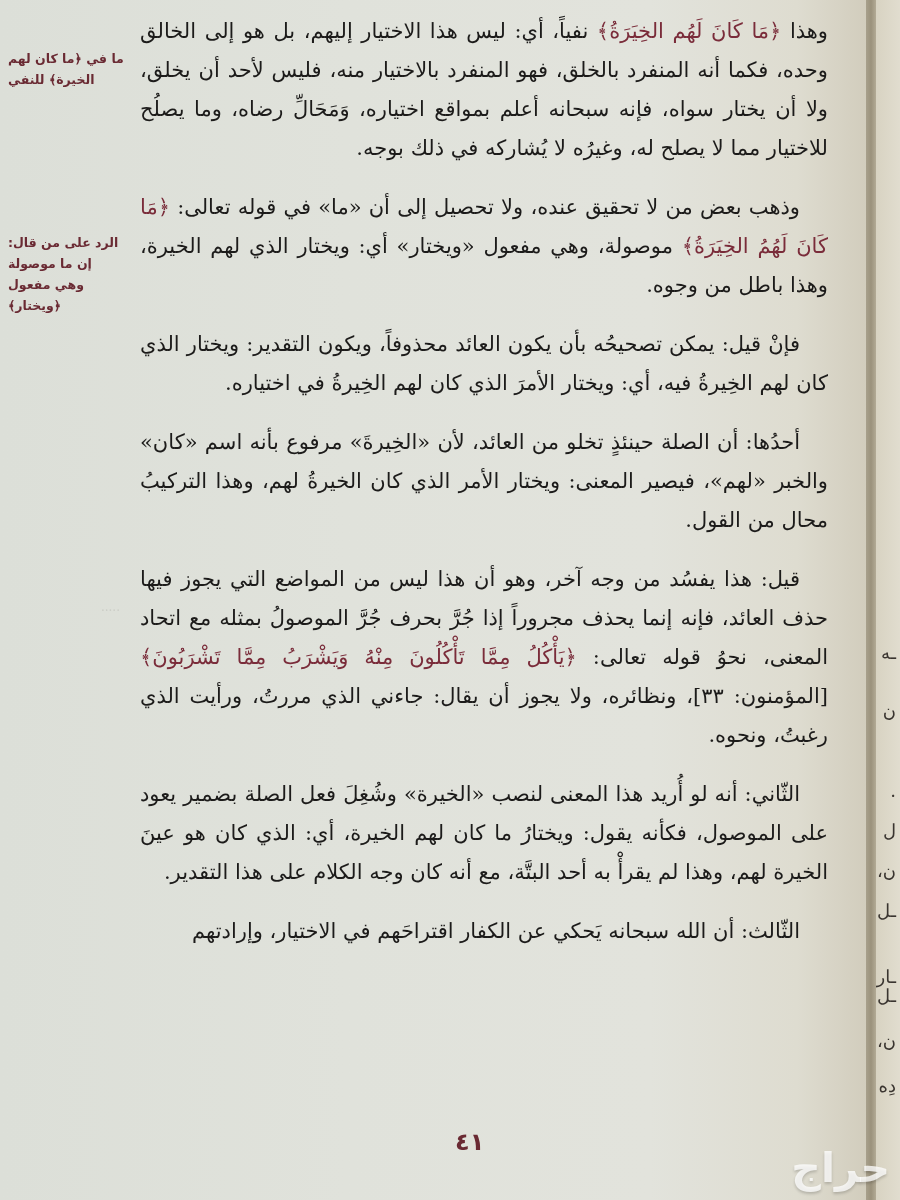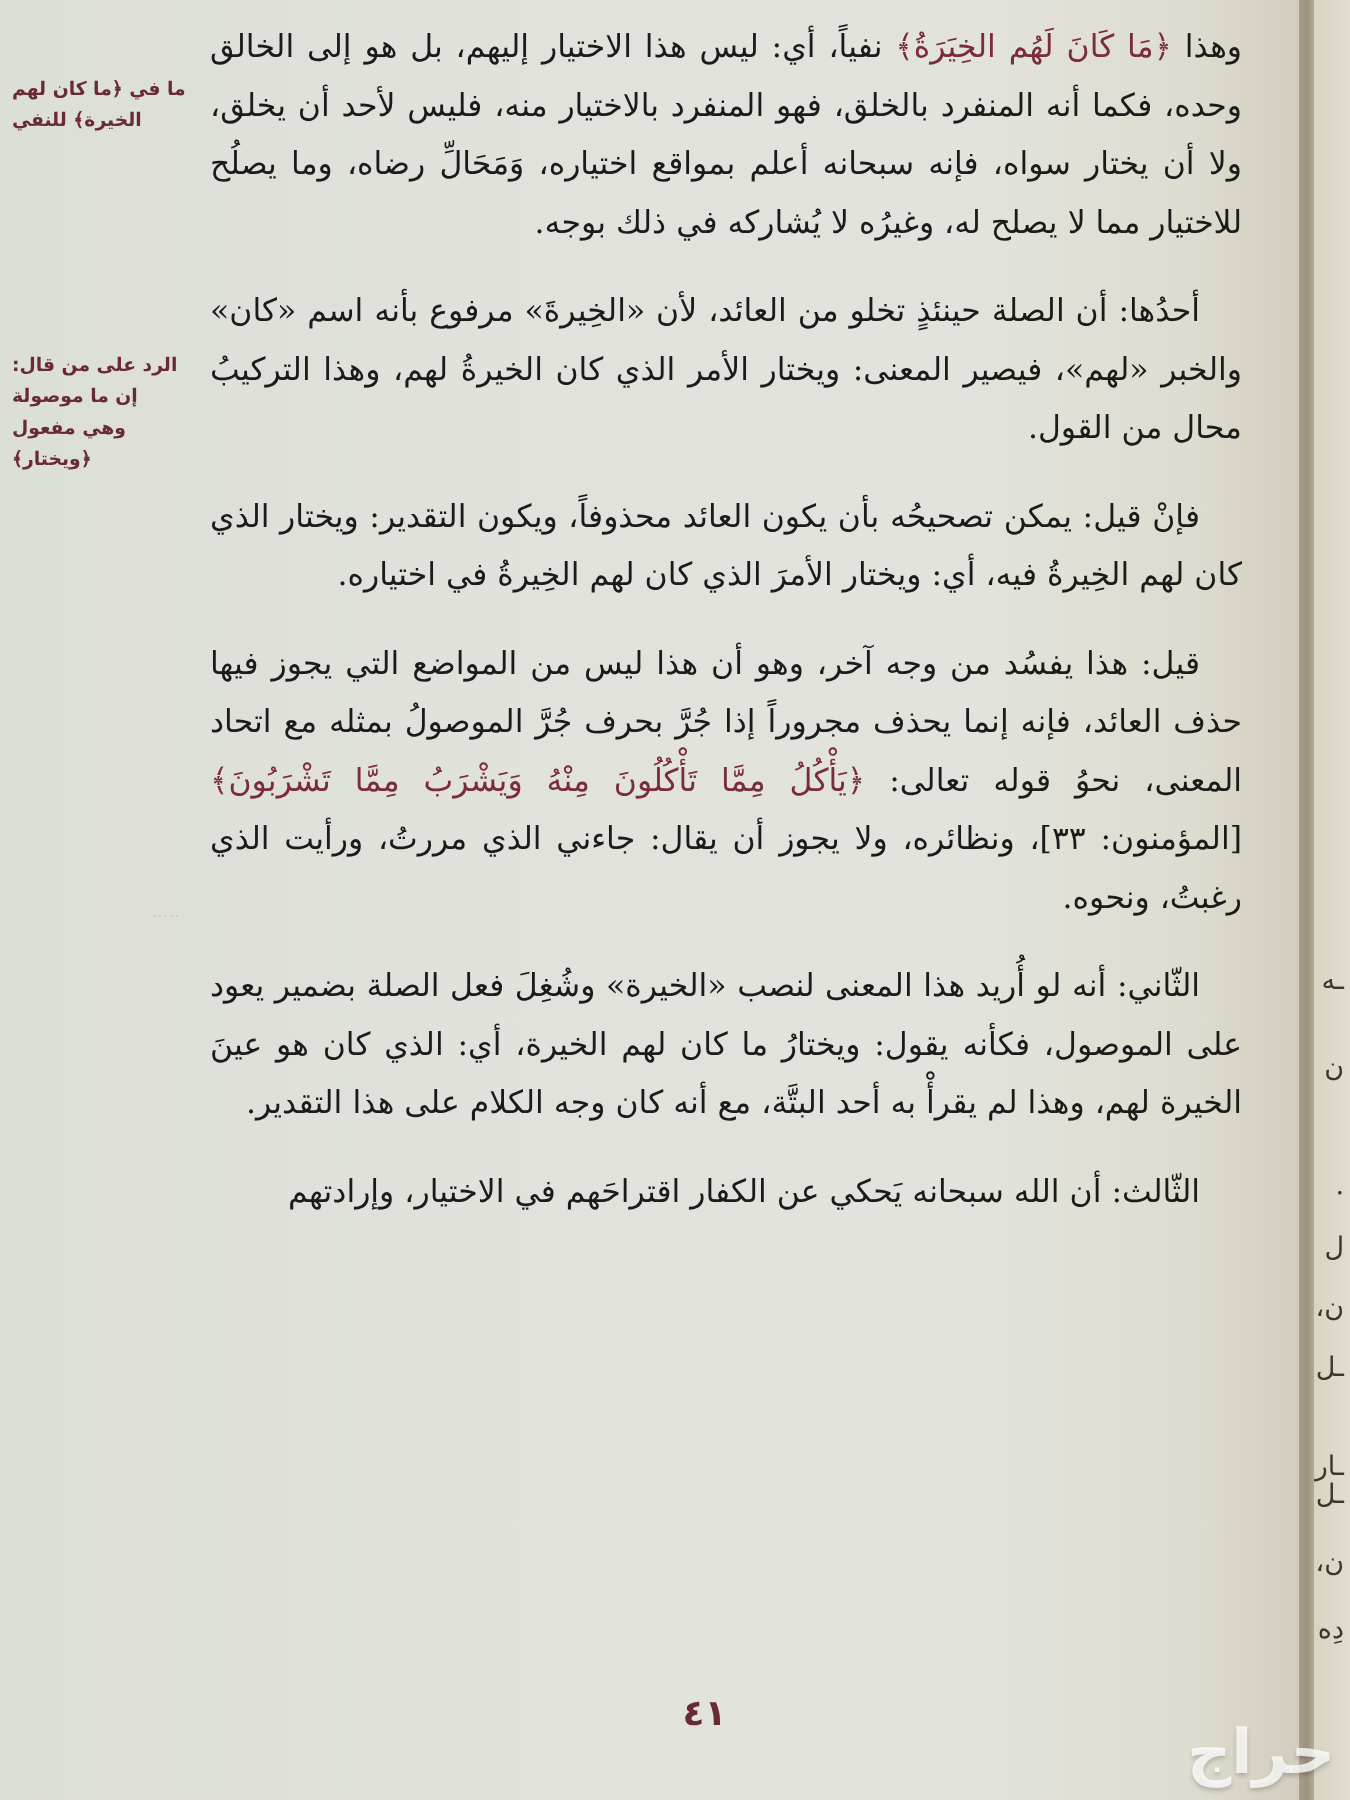--- a/index.html
+++ b/index.html
@@ -124,24 +124,27 @@
   </div>
   <div class="margin-note" style="top:232px;">
     <span>الرد على من قال: إن ما موصولة وهي مفعول ﴿ويختار﴾</span>
   </div>
 
   <div class="body-text">
     <p class="para first">
       <span>وهذا </span><span class="quran">﴿مَا كَانَ لَهُم الخِيَرَةُ﴾</span><span> نفياً، أي: ليس هذا الاختيار إليهم، بل هو إلى الخالق وحده، فكما أنه المنفرد بالخلق، فهو المنفرد بالاختيار منه، فليس لأحد أن يخلق، ولا أن يختار سواه، فإنه سبحانه أعلم بمواقع اختياره، وَمَحَالِّ رضاه، وما يصلُح للاختيار مما لا يصلح له، وغيرُه لا يُشاركه في ذلك بوجه.</span>
     </p>
     <p class="para">
-      <span>أحدُها: أن الصلة حينئذٍ تخلو من العائد، لأن «الخِيرةَ» مرفوع بأنه اسم «كان» والخبر «لهم»، فيصير المعنى: ويختار الأمر الذي كان الخيرةُ لهم، وهذا التركيبُ محال من القول.</span>
+      <span>وذهب بعض من لا تحقيق عنده، ولا تحصيل إلى أن «ما» في قوله تعالى: </span><span class="quran">﴿مَا كَانَ لَهُمُ الخِيَرَةُ﴾</span><span> موصولة، وهي مفعول «ويختار» أي: ويختار الذي لهم الخيرة، وهذا باطل من وجوه.</span>
     </p>
     <p class="para">
       <span>فإنْ قيل: يمكن تصحيحُه بأن يكون العائد محذوفاً، ويكون التقدير: ويختار الذي كان لهم الخِيرةُ فيه، أي: ويختار الأمرَ الذي كان لهم الخِيرةُ في اختياره.</span>
+    </p>
+    <p class="para">
+      <span>أحدُها: أن الصلة حينئذٍ تخلو من العائد، لأن «الخِيرةَ» مرفوع بأنه اسم «كان» والخبر «لهم»، فيصير المعنى: ويختار الأمر الذي كان الخيرةُ لهم، وهذا التركيبُ محال من القول.</span>
     </p>
     <p class="para">
       <span>قيل: هذا يفسُد من وجه آخر، وهو أن هذا ليس من المواضع التي يجوز فيها حذف العائد، فإنه إنما يحذف مجروراً إذا جُرَّ بحرف جُرَّ الموصولُ بمثله مع اتحاد المعنى، نحوُ قوله تعالى: </span><span class="quran">﴿يَأْكُلُ مِمَّا تَأْكُلُونَ مِنْهُ وَيَشْرَبُ مِمَّا تَشْرَبُونَ﴾</span><span> [المؤمنون: ٣٣]، ونظائره، ولا يجوز أن يقال: جاءني الذي مررتُ، ورأيت الذي رغبتُ، ونحوه.</span>
     </p>
     <p class="para">
       <span>الثّاني: أنه لو أُريد هذا المعنى لنصب «الخيرة» وشُغِلَ فعل الصلة بضمير يعود على الموصول، فكأنه يقول: ويختارُ ما كان لهم الخيرة، أي: الذي كان هو عينَ الخيرة لهم، وهذا لم يقرأْ به أحد البتَّة، مع أنه كان وجه الكلام على هذا التقدير.</span>
     </p>
     <p class="para">
       <span>الثّالث: أن الله سبحانه يَحكي عن الكفار اقتراحَهم في الاختيار، وإرادتهم</span>
     </p>

